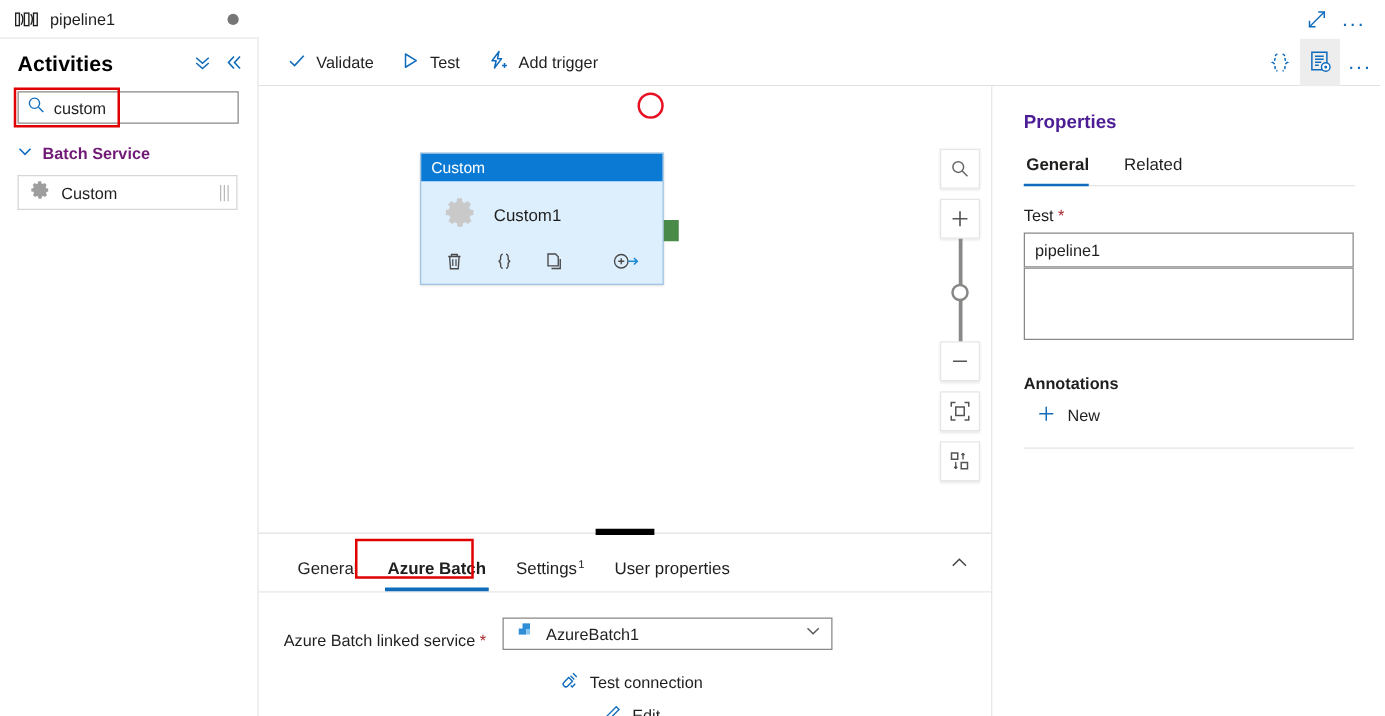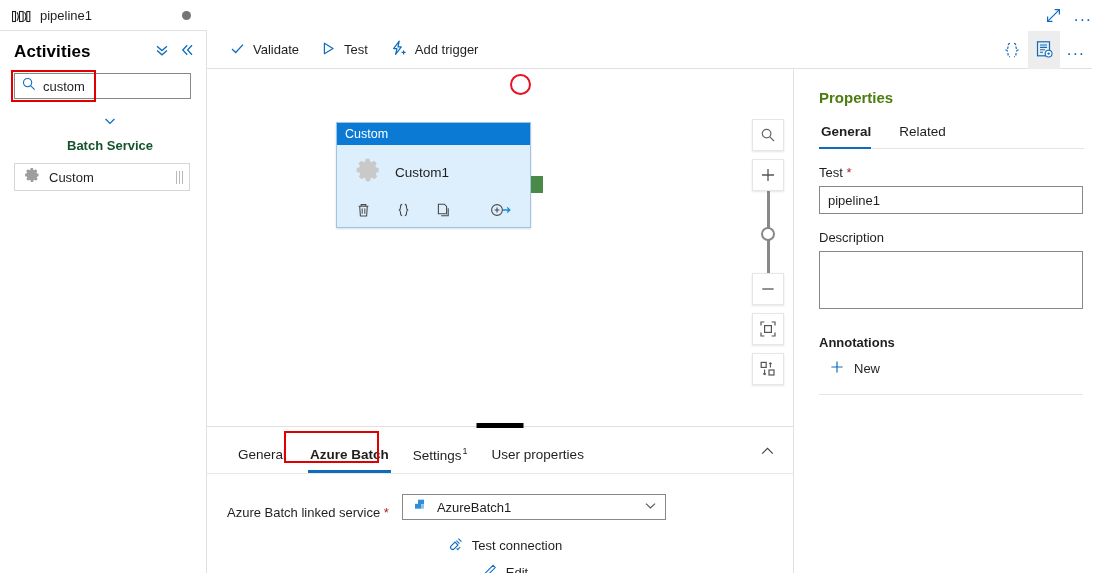--- a/index.html
+++ b/index.html
@@ -55,37 +55,37 @@
     width: 130px; padding: 0;
   }
   .hl-search {
     position: absolute; left: -3px; top: -3px;
     width: 85px; height: 32px;
     border: 2px solid #e00000; pointer-events: none;
   }
 
   .group-head {
     display: flex; align-items: center; gap: 8px;
-    margin: 16px 0 0 14px; font-size: 13px; color: #14532d; cursor: pointer; flex-direction: column;
+    margin: 16px 0 0 14px; font-size: 13px; color: #701a75; cursor: pointer;
   }
   .group-head .gname { font-weight: 600; }
 
   .act-item {
     margin: 10px 16px 0 14px; height: 28px;
     border: 1px solid #d6d6d6; background: #fff;
     display: flex; align-items: center; padding: 0 6px 0 9px;
     cursor: grab;
   }
   .act-item .act-label { font-size: 13px; margin-left: 9px; color: #201f1e; }
   .drag-bars { margin-left: auto; display: flex; gap: 2px; }
   .drag-bars i { display: block; width: 1px; height: 13px; background: #b9b9b9; }
 
   
   .cmdbar {
-    position: absolute; left: 207px; top: 31px; right: 16px; height: 38px;
+    position: absolute; left: 207px; top: 31px; right: 4px; height: 38px;
     background: #fff; border-bottom: 1px solid #e1e1e1;
     display: flex; align-items: center;
   }
   .cmd {
     display: flex; align-items: center; gap: 8px;
     height: 38px; padding: 0 11px; font-size: 13px; color: #201f1e; cursor: pointer;
   }
   .cmd:first-child { margin-left: 12px; }
   .cmdbar-right { margin-left: auto; display: flex; align-items: center; height: 38px; }
   .cmd-ico {
@@ -194,21 +194,21 @@
   .dd-val { font-size: 13px; margin-left: 10px; color: #201f1e; }
   .dd-chev { margin-left: auto; }
   .linkrow { display: flex; align-items: center; margin: 12px 0 0 6px; flex-direction: column; }
   .lnk { display: flex; align-items: center; gap: 8px; font-size: 13px; color: #201f1e; cursor: pointer; margin-right: 16px; padding: 4px 6px; }
 
   
   .props {
     position: absolute; left: 794px; top: 69px; width: 314px; height: 504px;
     background: #fff; padding: 20px 24px 0 25px;
   }
-  .props-title { font-size: 15px; font-weight: 600; color: #4d7c0f; }
+  .props-title { font-size: 15px; font-weight: 600; color: #4c1d95; }
   .ptabs { display: flex; gap: 4px; margin-top: 18px; border-bottom: 1px solid #e5e5e5; }
   .ptab { position: relative; font-size: 13.5px; padding: 0 8px 9px 2px; margin-right: 14px; cursor: pointer; color: #201f1e; }
   .ptab.active { font-weight: 600; }
   .ptab.active::after {
     content: ""; position: absolute; left: 0; right: 8px; bottom: -1px;
     height: 2.5px; background: #0f6cbd;
   }
   .flabel { font-size: 13px; margin: 16px 0 6px 0; color: #201f1e; }
   .tinput {
     width: 264px; height: 28px; border: 1px solid #8a8886; background: #fff;
@@ -542,21 +542,20 @@
       <div class="ptab">
         <span>Related</span>
       </div>
     </div>
 
     <div class="flabel"><span>Test</span>
       <span class="req">*</span>
     </div>
     <input class="tinput" type="text" value="pipeline1" style="">
 
-    <div class="flabel">Description</div>
     <textarea class="tarea" style=""></textarea>
 
     <div class="ann-label">Annotations</div>
     <div class="ann-new">
       <span>
         <svg width="16" height="16" viewBox="0 0 16 16">
           <path d="M2.4 8h11.2M8 2.4v11.2" stroke="#0f6cbd" stroke-width="1.2"></path>
         </svg>
       </span>
       <span>New</span>

